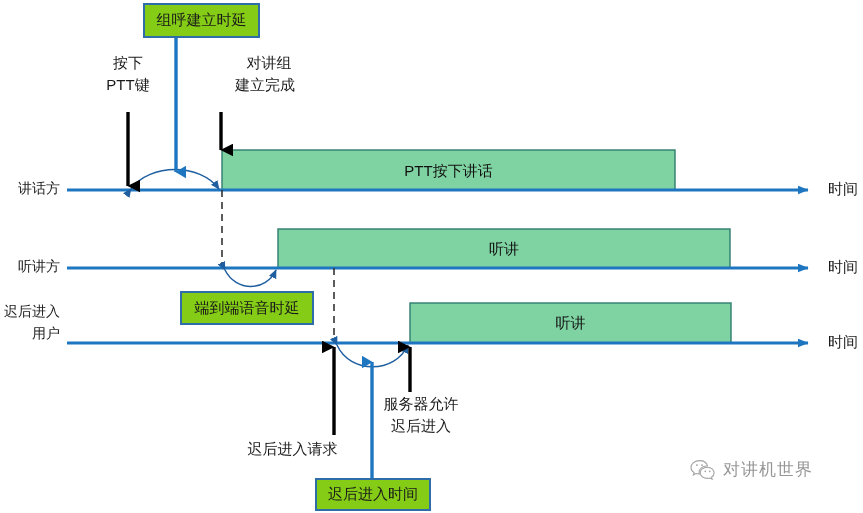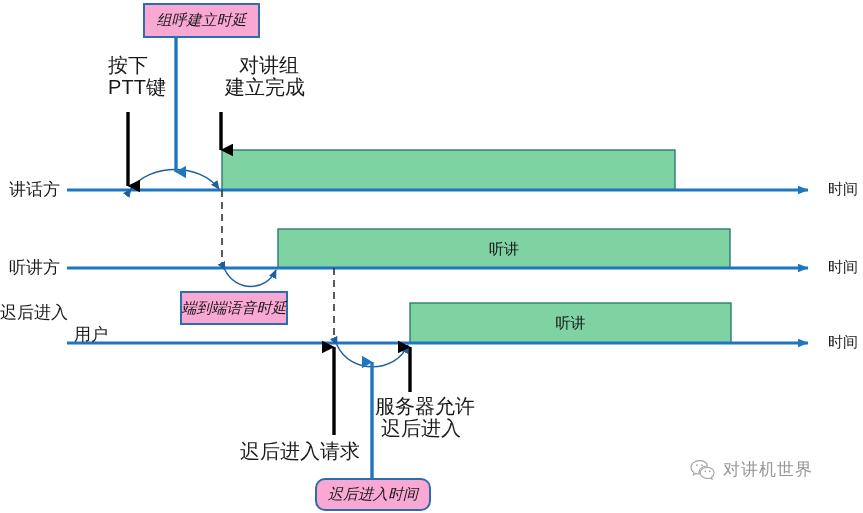--- a/index.html
+++ b/index.html
@@ -14,36 +14,35 @@
 
   
   .txt{
     position:absolute;
     font-family:"Liberation Sans","DejaVu Sans",sans-serif;
     color:#1a1a1a;
     white-space:pre;
     line-height:1.18;
     letter-spacing:0px;
   }
-  .lbl-row{font-size:17px;text-align:right;}
+  .lbl-row{font-size:14px;text-align:right;}
   .lbl-time{font-size:15px;}
-  .ann{font-size:20px;text-align:center;}
+  .ann{font-size:15px;text-align:center;}
   .bar-cap{font-size:15px;text-align:center;color:#101010;}
 
   
   .callout{
     position:absolute;
     box-sizing:border-box;
-    background:#f9a8d4;
+    background:#84cc16;
     border:2px solid #2E6DA8;
     display:flex;align-items:center;justify-content:center;
     font-size:15px;
     color:#1a1a1a;
     white-space:pre;
-    font-style:italic;
   }
 
   
   #watermark{
     position:absolute;
     display:flex;align-items:flex-end;gap:7px;
     opacity:.62;
   }
   #watermark .wm-text{
     font-size:17px;
@@ -118,37 +117,38 @@
 
       <line x1="372" y1="478" x2="372" y2="362" stroke="#1F76C0" stroke-width="3.4" marker-end="url(#mk-blue-up)"></line>
     </g>
   </svg>
 
   <div class="txt lbl-row" style="left:4px;top:180px;width:56px;">讲话方</div>
 
   <div class="txt lbl-row" style="left:4px;top:258px;width:56px;">听讲方</div>
 
   <div class="txt lbl-row" style="left:0px;top:303px;width:60px;">迟后进入</div>
-  <div class="txt lbl-row" style="left:0px;top:325px;width:60px;margin-left:48px;">用户</div>
+  <div class="txt lbl-row" style="left:0px;top:325px;width:60px;">用户</div>
 
   <div class="txt lbl-time" style="left:828px;top:180px;">时间</div>
   <div class="txt lbl-time" style="left:828px;top:258px;">时间</div>
   <div class="txt lbl-time" style="left:828px;top:333px;">时间</div>
 
+  <div class="txt bar-cap" style="left:222px;top:162px;width:453px;">PTT按下讲话</div>
   <div class="txt bar-cap" style="left:278px;top:240px;width:452px;">听讲</div>
   <div class="txt bar-cap" style="left:410px;top:314px;width:321px;">听讲</div>
 
   <div class="callout" style="left:143px;top:3px;width:117px;height:35px;">组呼建立时延</div>
 
-  <div class="callout" style="left:180px;top:291px;width:108px;height:34px;">端到端语音时延</div>
+  <div class="callout" style="left:180px;top:291px;width:134px;height:34px;">端到端语音时延</div>
 
-  <div class="callout" style="left:315px;top:478px;width:116px;height:33px;border-radius:10px;">迟后进入时间</div>
+  <div class="callout" style="left:315px;top:478px;width:116px;height:33px;">迟后进入时间</div>
 
   <div class="txt ann" style="left:88px;top:54px;width:80px;">按下</div>
-  <div class="txt ann" style="left:97px;top:76px;width:80px;">PTT键</div>
+  <div class="txt ann" style="left:88px;top:76px;width:80px;">PTT键</div>
 
   <div class="txt ann" style="left:176px;top:54px;width:90px;margin-left:48px;">对讲组</div>
   <div class="txt ann" style="left:176px;top:76px;width:90px;margin-left:44px;">建立完成</div>
 
   <div class="txt ann" style="left:240px;top:440px;width:105px;">迟后进入请求</div>
 
   <div class="txt ann" style="left:375px;top:395px;width:92px;text-align:center;">服务器允许</div>
   <div class="txt ann" style="left:375px;top:417px;width:92px;">迟后进入</div>
 
   <div id="watermark" style="left:690px;top:458px;">

